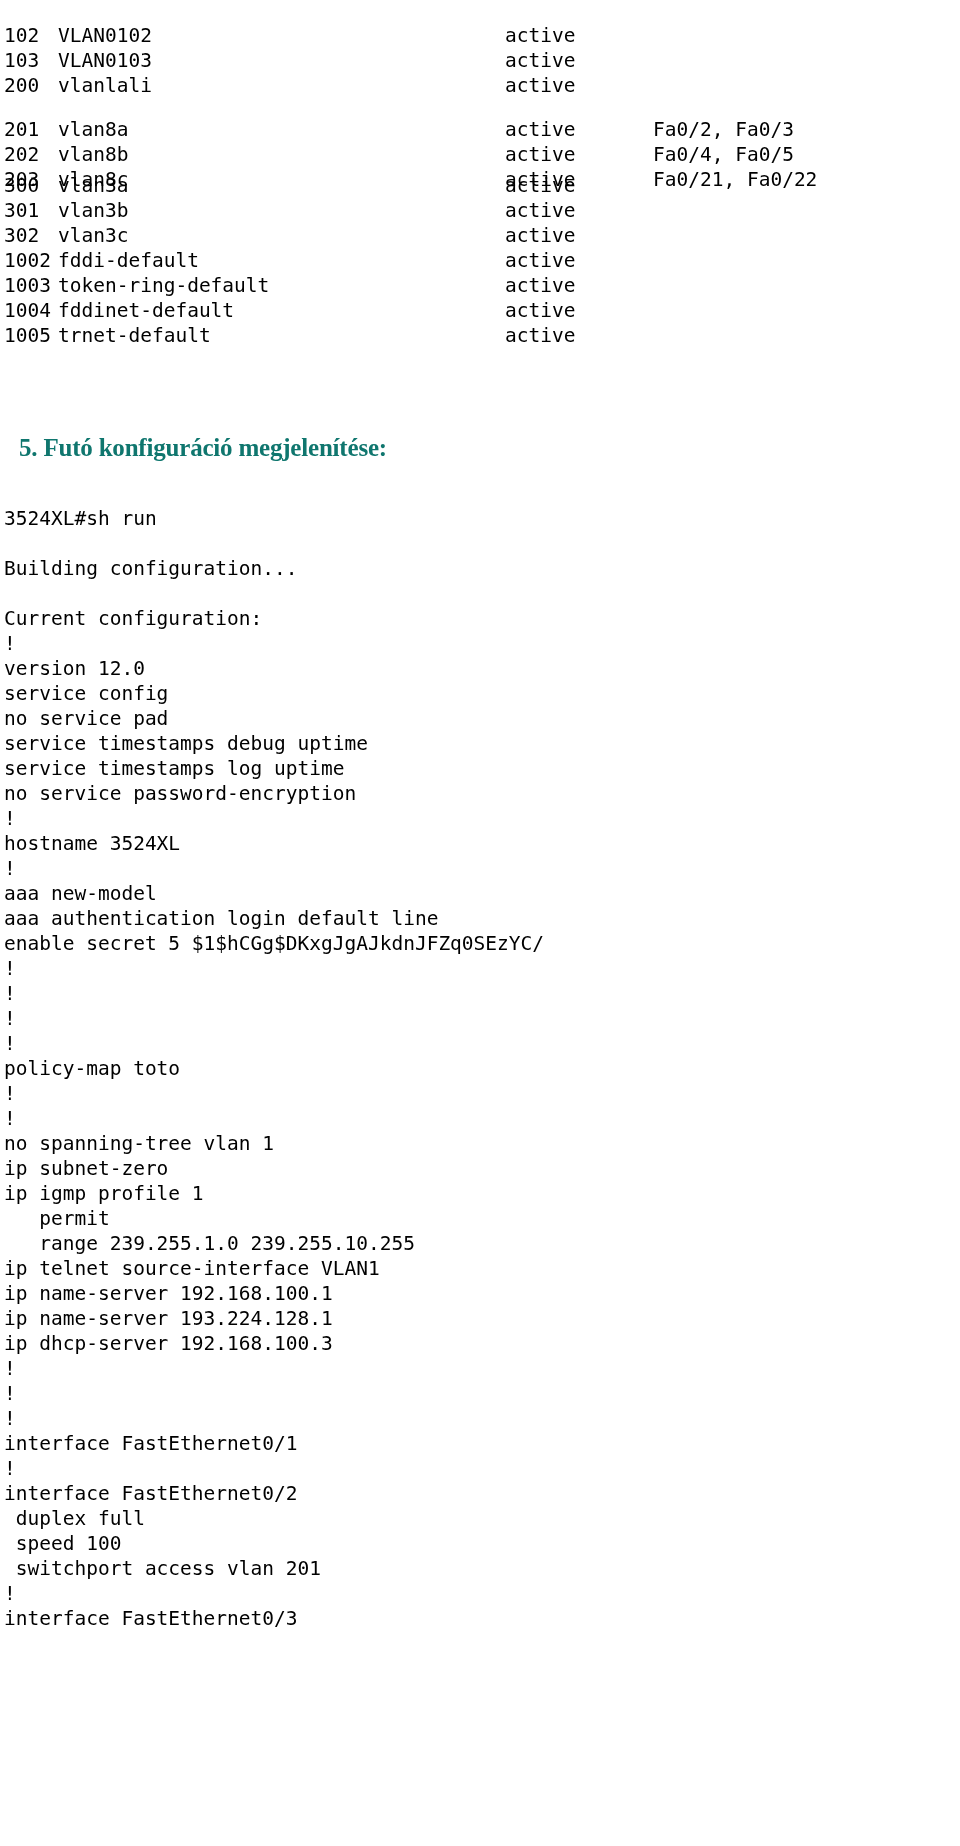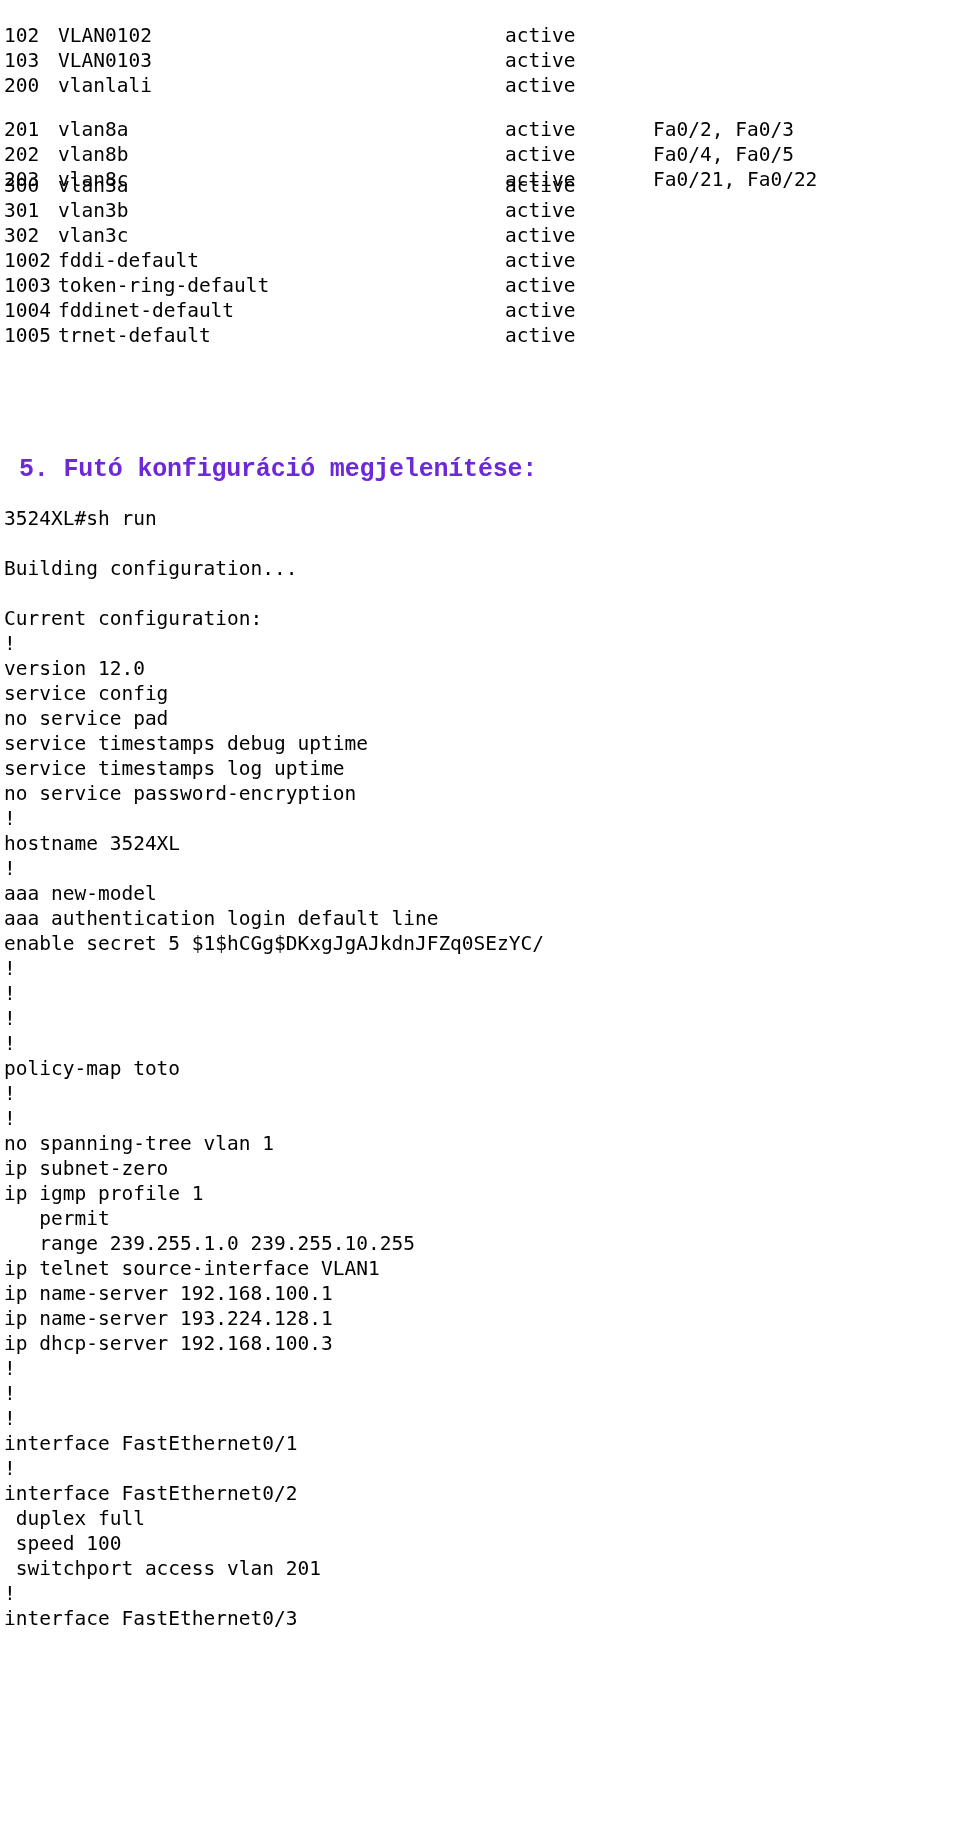--- a/index.html
+++ b/index.html
@@ -66,26 +66,26 @@
   .vlan-ports {
     display: inline-block;
     text-align: left;
     margin-top: 44px;
   }
 
   
   #section-heading {
     position: absolute;
     left: 19px;
-    top: 455px;
-    font-family: Liberation Mono, monospace;
+    top: 433px;
+    font-family: Liberation Serif, serif;
     font-size: 25px;
     font-weight: bold;
     line-height: 30px;
-    color: #6d28d9;
+    color: #0f766e;
     white-space: pre;
     letter-spacing: -0.2px;
   }
 
   
   #config-block {
     position: absolute;
     left: 4px;
     top: 506px;
     width: 700px;

